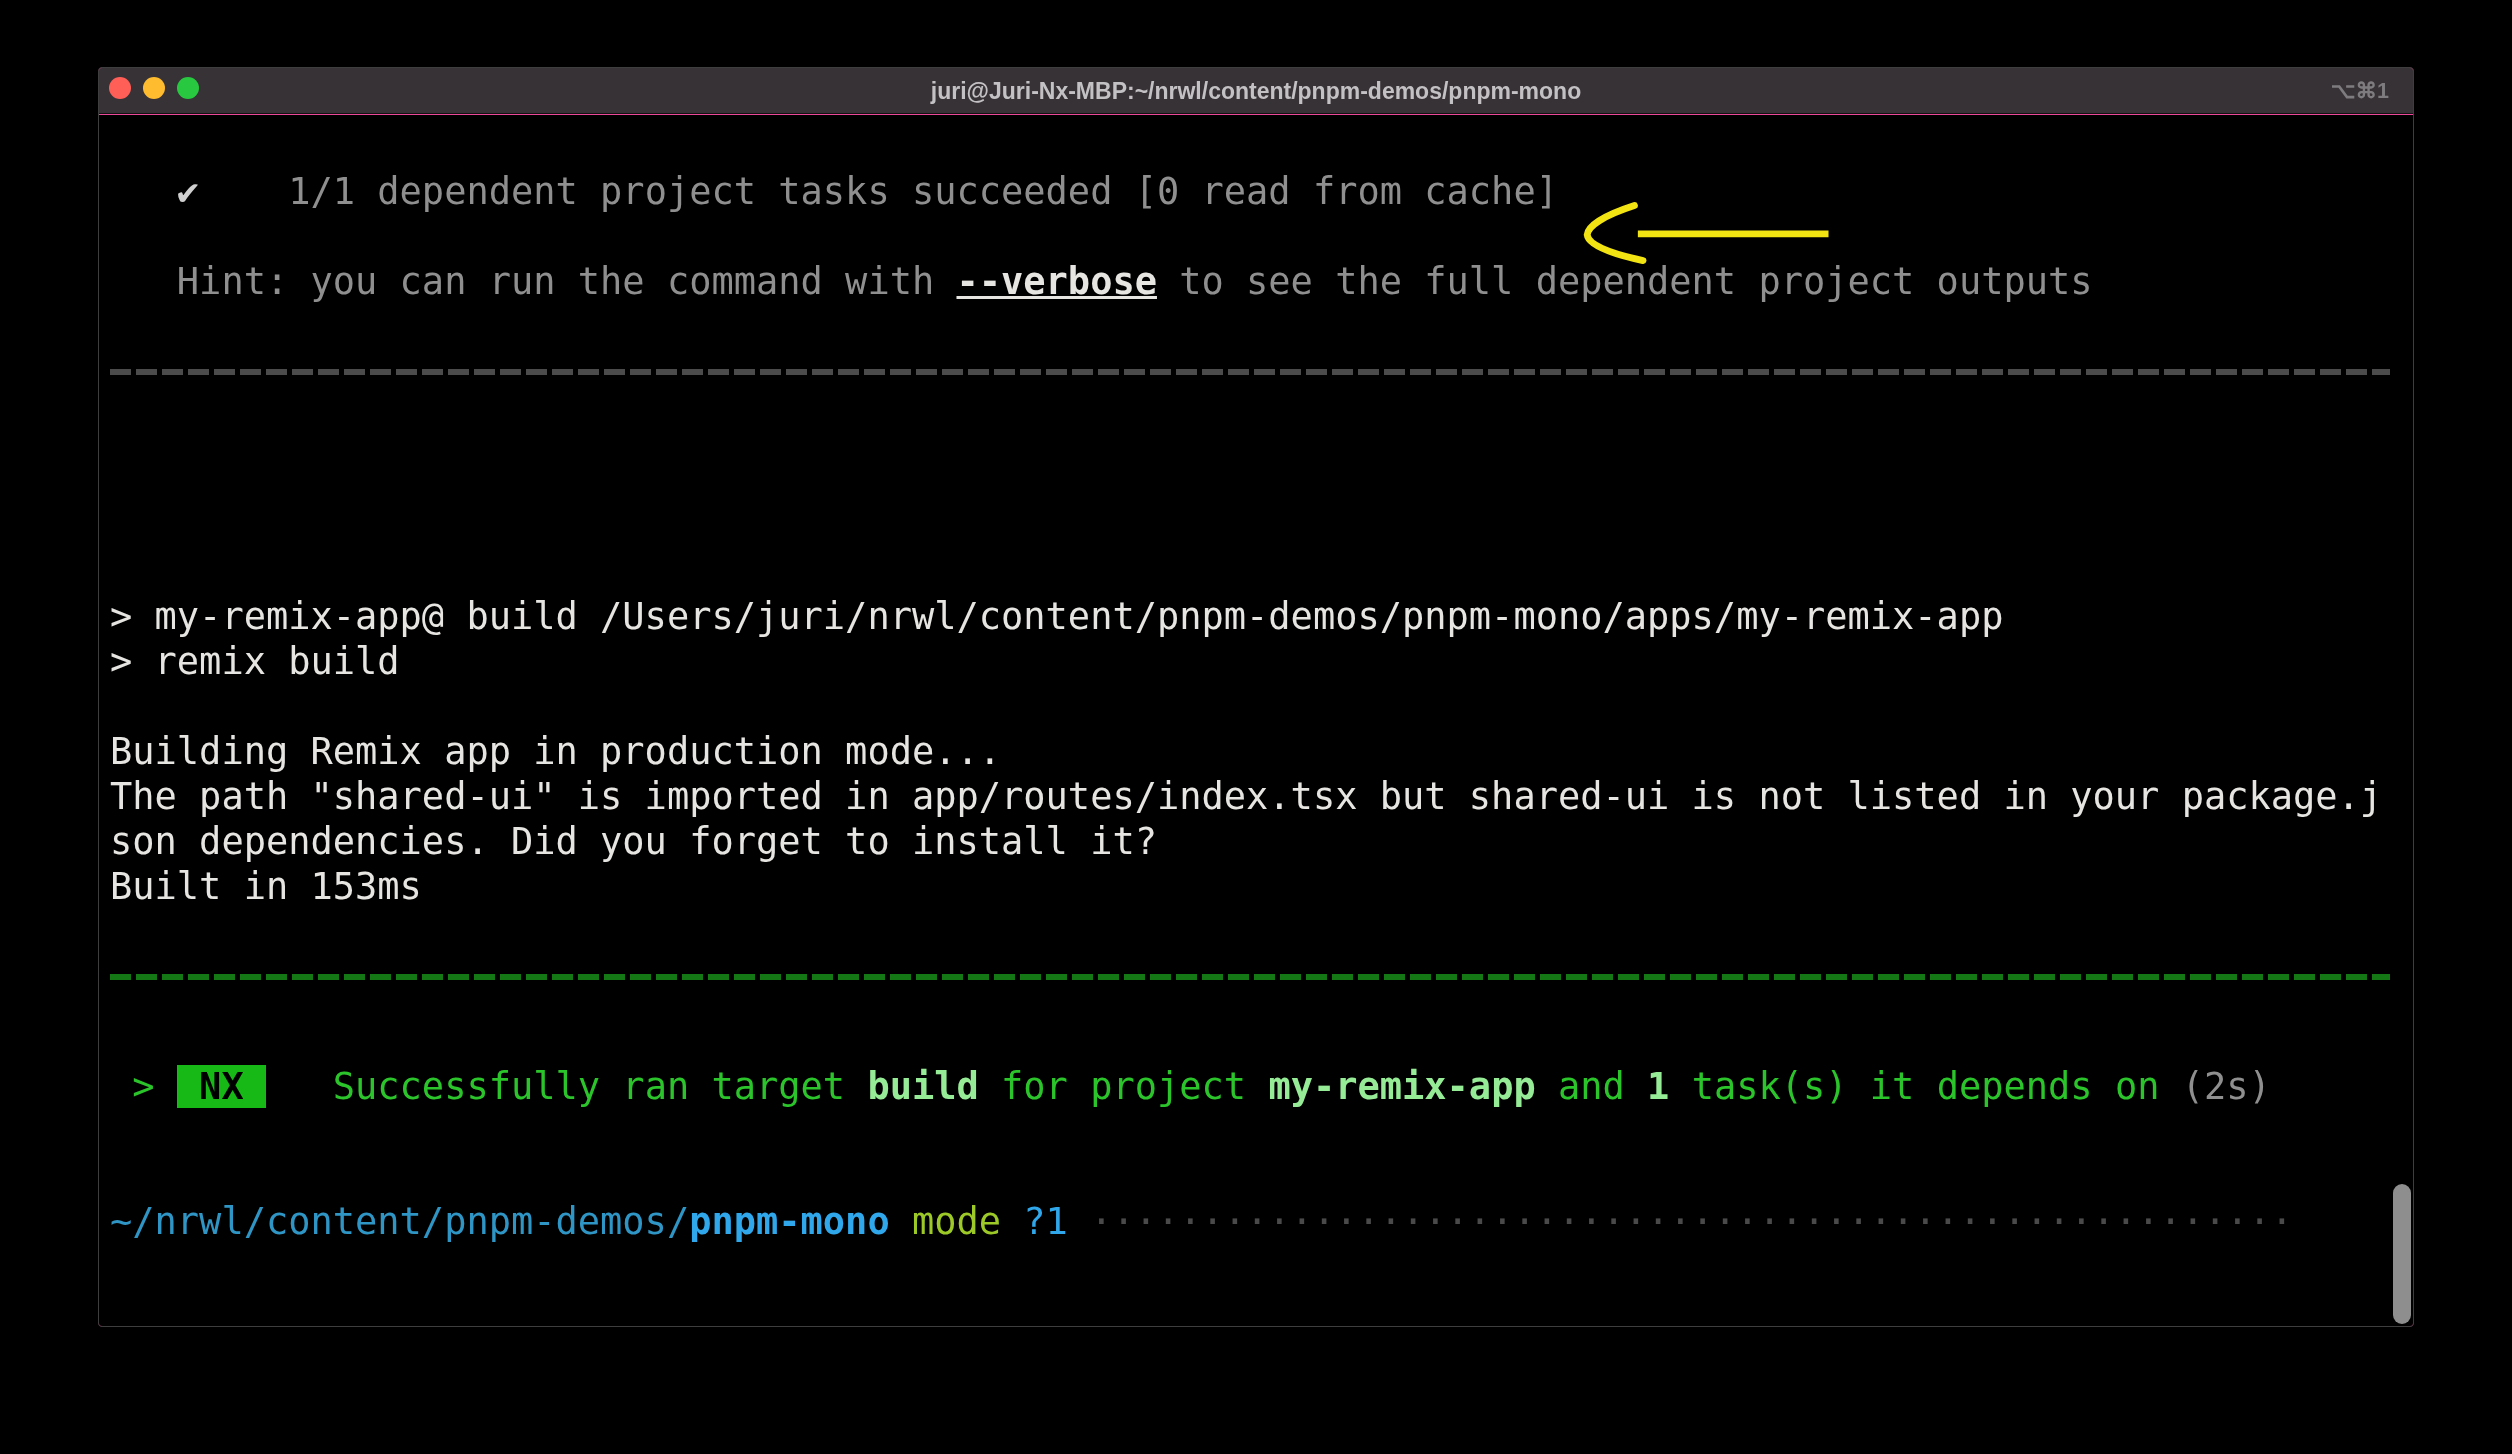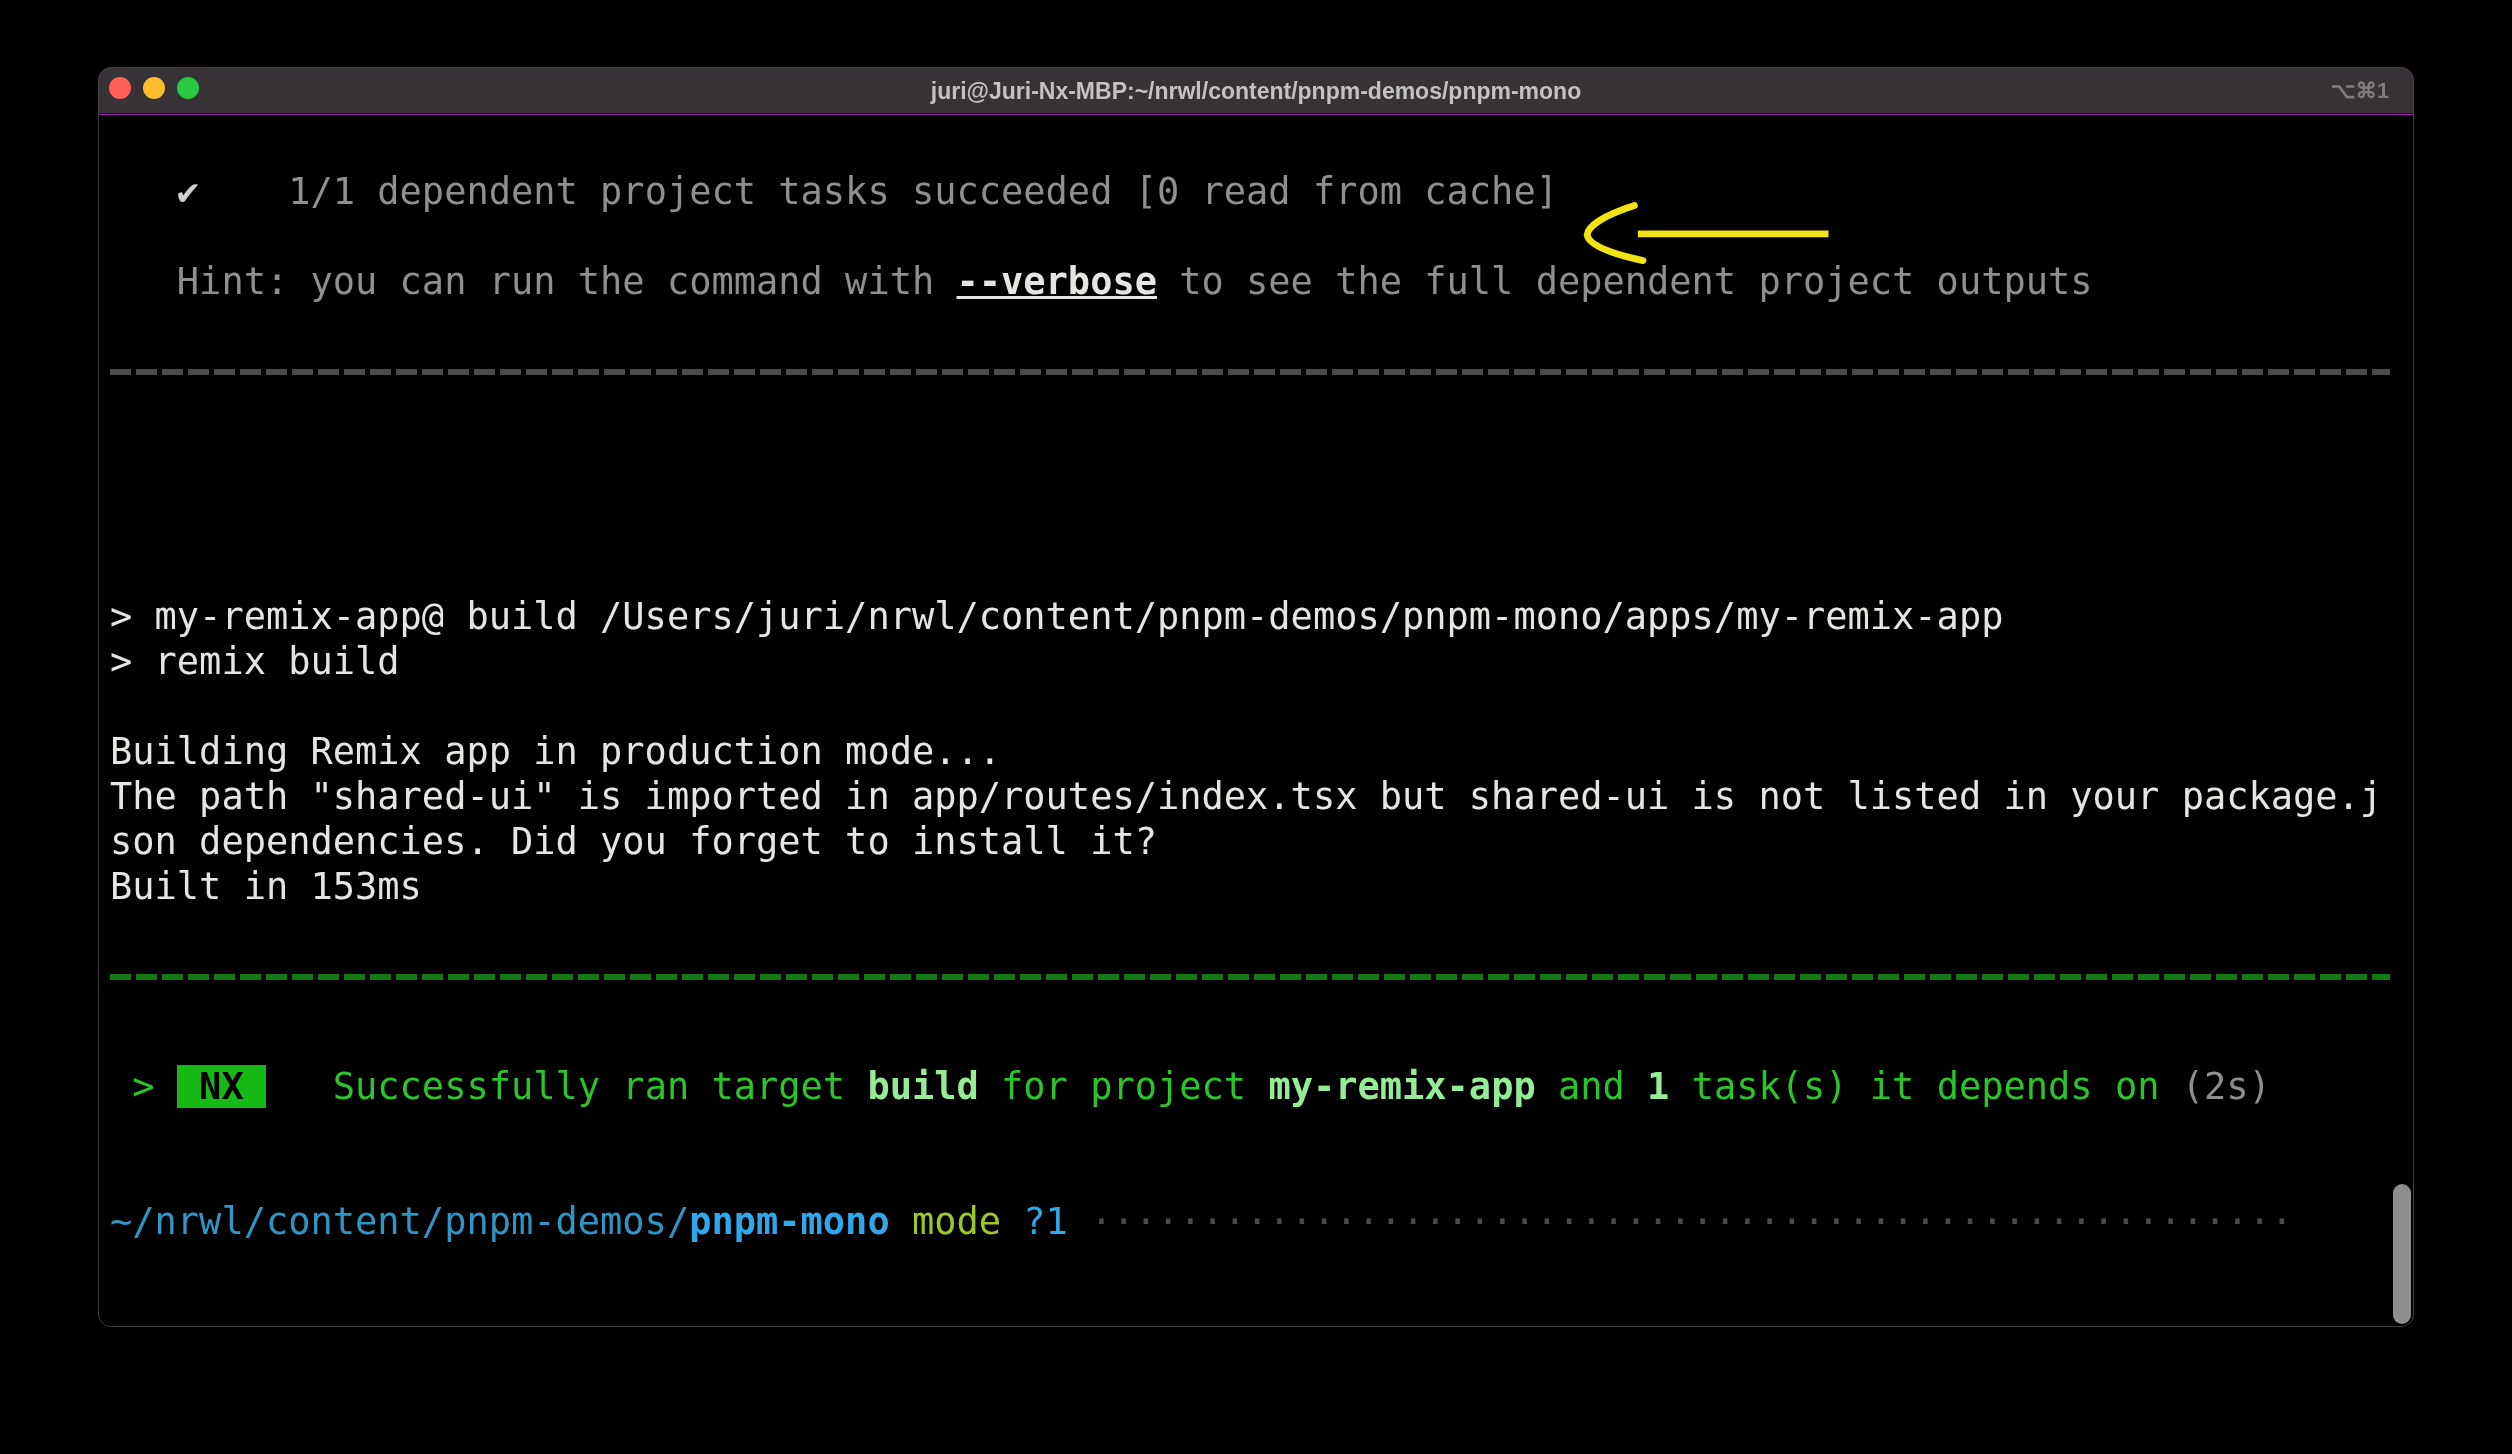--- a/index.html
+++ b/index.html
@@ -24,21 +24,21 @@
     --yellow:#f2e313;
     --cursor:#b7b4b1;
     --tl-red:#ff5f57;
     --tl-yellow:#febc2e;
     --tl-green:#28c840;
   }
   *{box-sizing:border-box;margin:0;padding:0;}
   html,body{width:2512px;height:1454px;background:var(--bg);overflow:hidden;}
   .window{
     position:absolute;left:98px;top:67px;width:2316px;height:1260px;
-    background:#a21caf;border:0.9px solid var(--win-border);border-radius:13px;
+    background:#ec4899;border:0.9px solid var(--win-border);border-radius:4px;
     overflow:hidden;
   }
   .titlebar{
     position:absolute;left:0;top:0;right:0;height:46px;
     background:var(--titlebar);
     border-bottom:0.9px solid #121212;
   }
   .lights{position:absolute;left:10.3px;top:9.4px;display:flex;gap:12px;}
   .light{width:22px;height:22px;border-radius:50%;}
   .light.red{background:var(--tl-red);}

